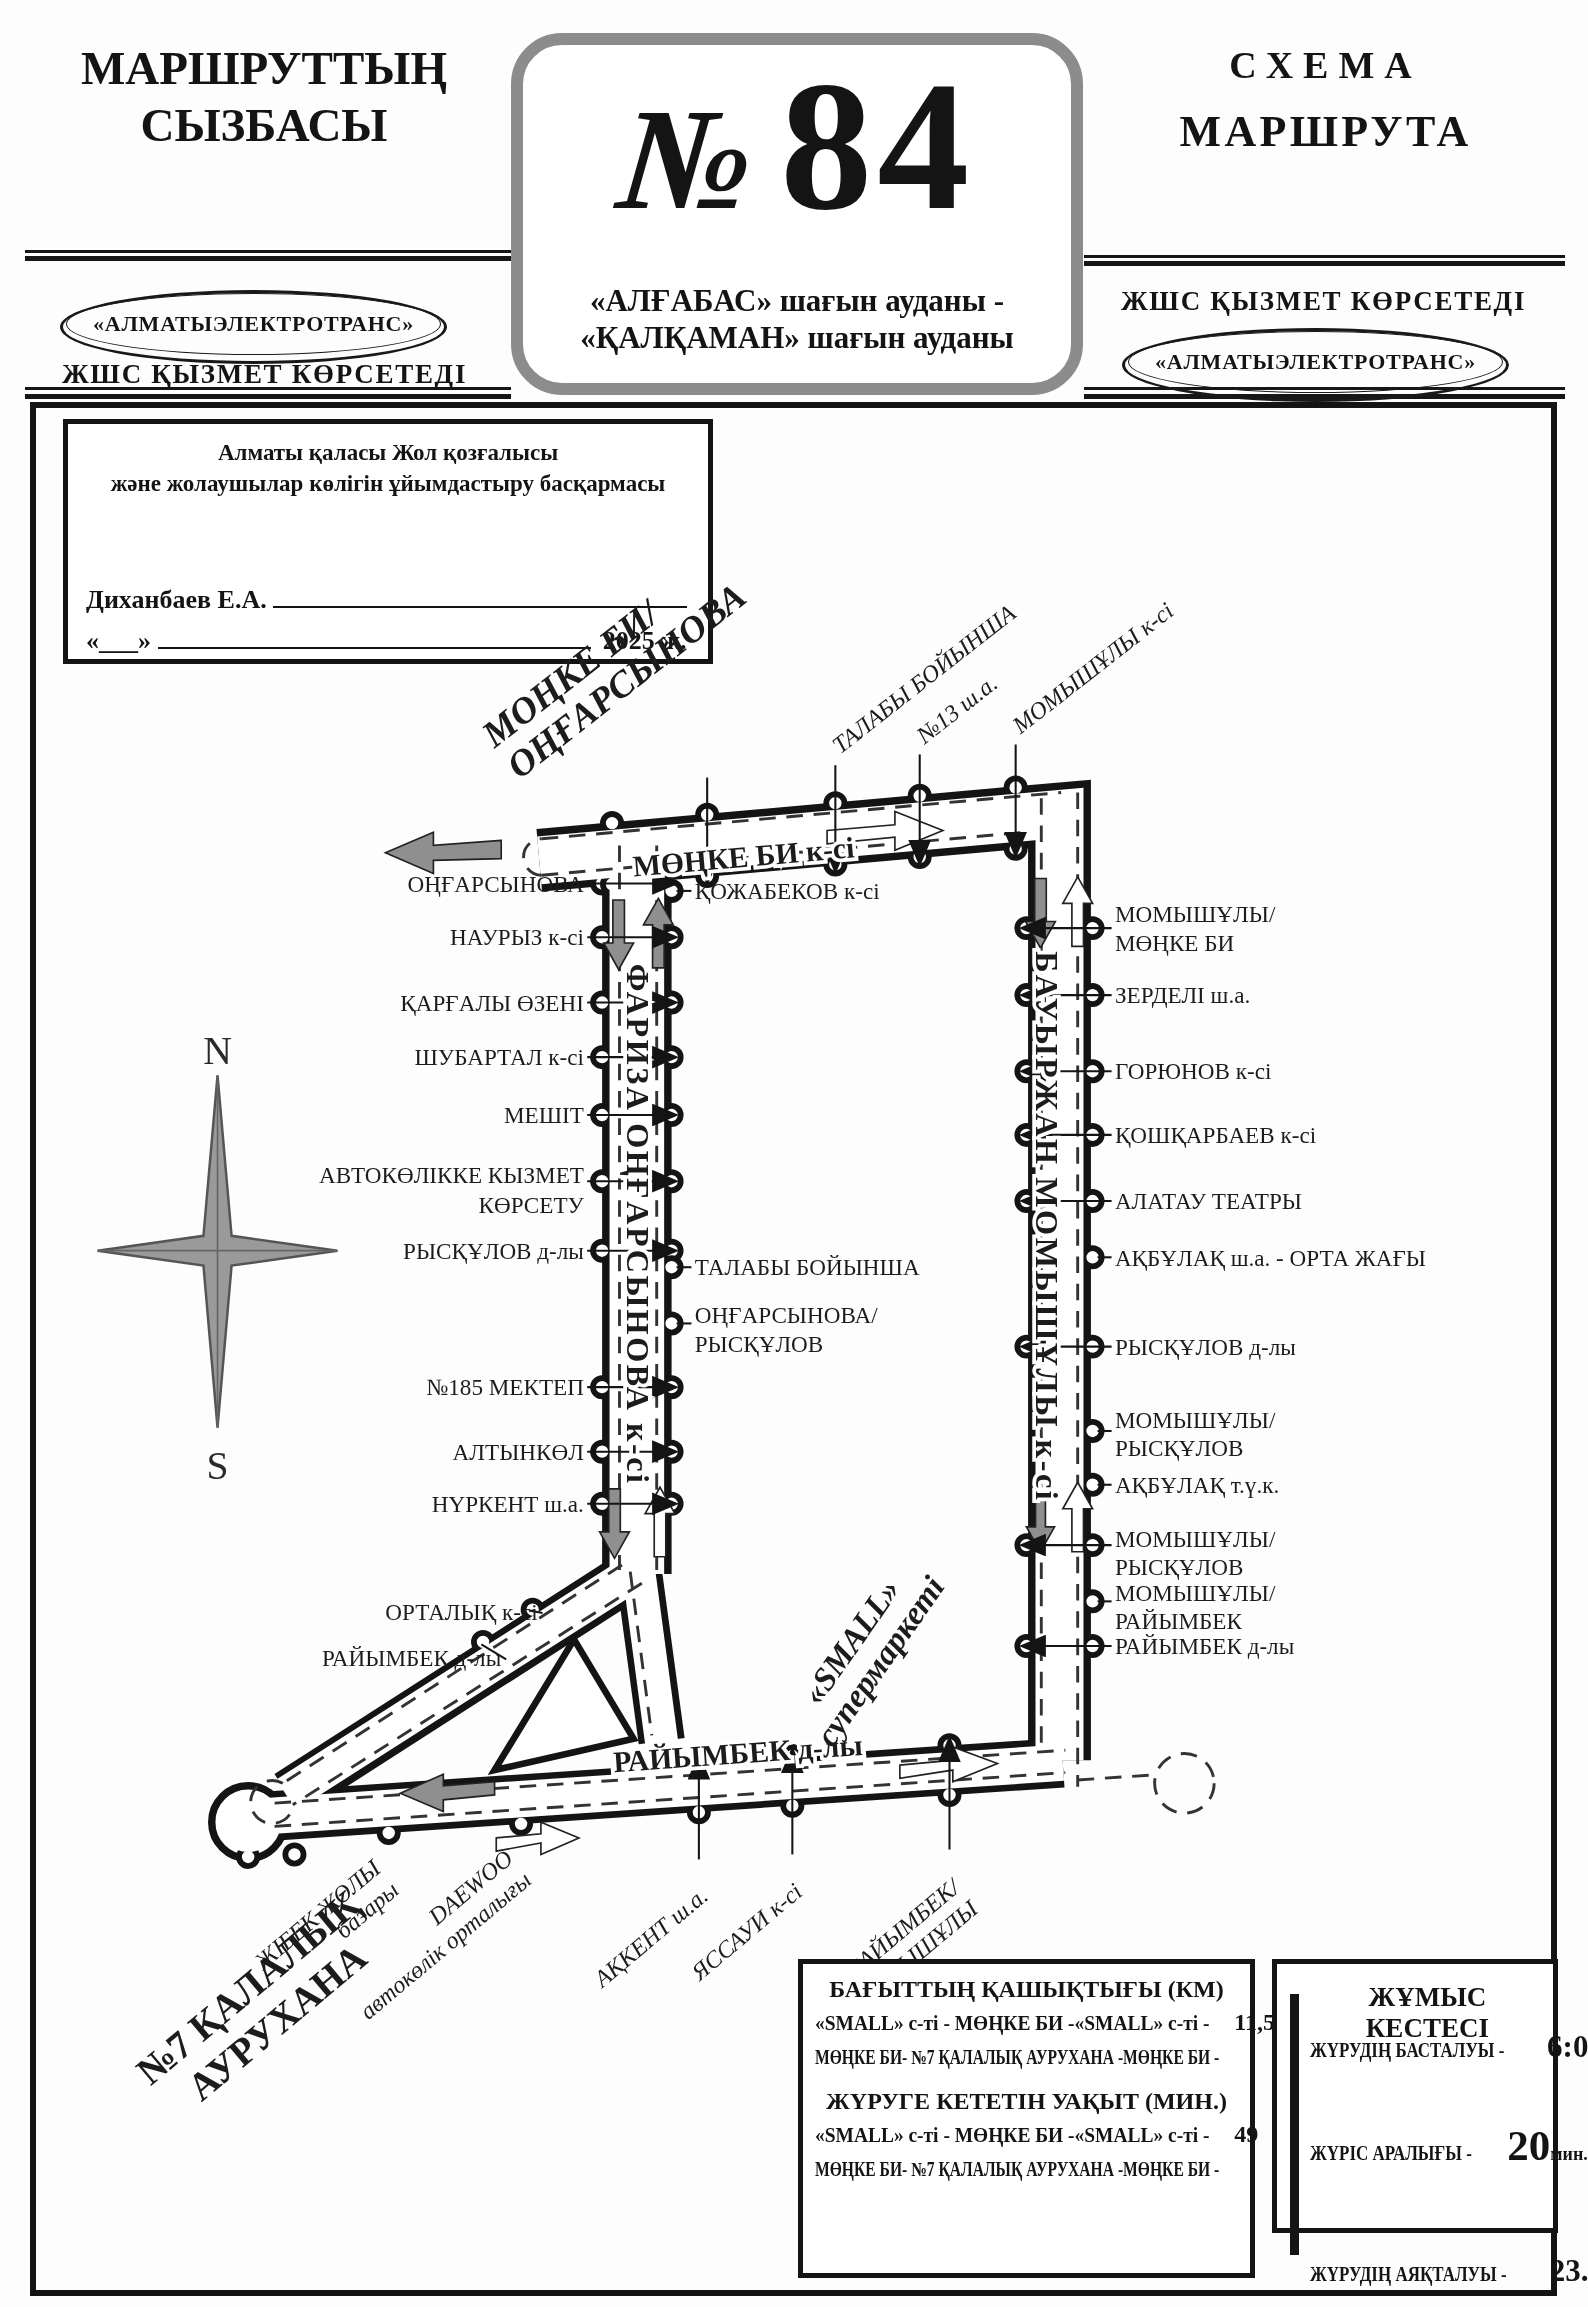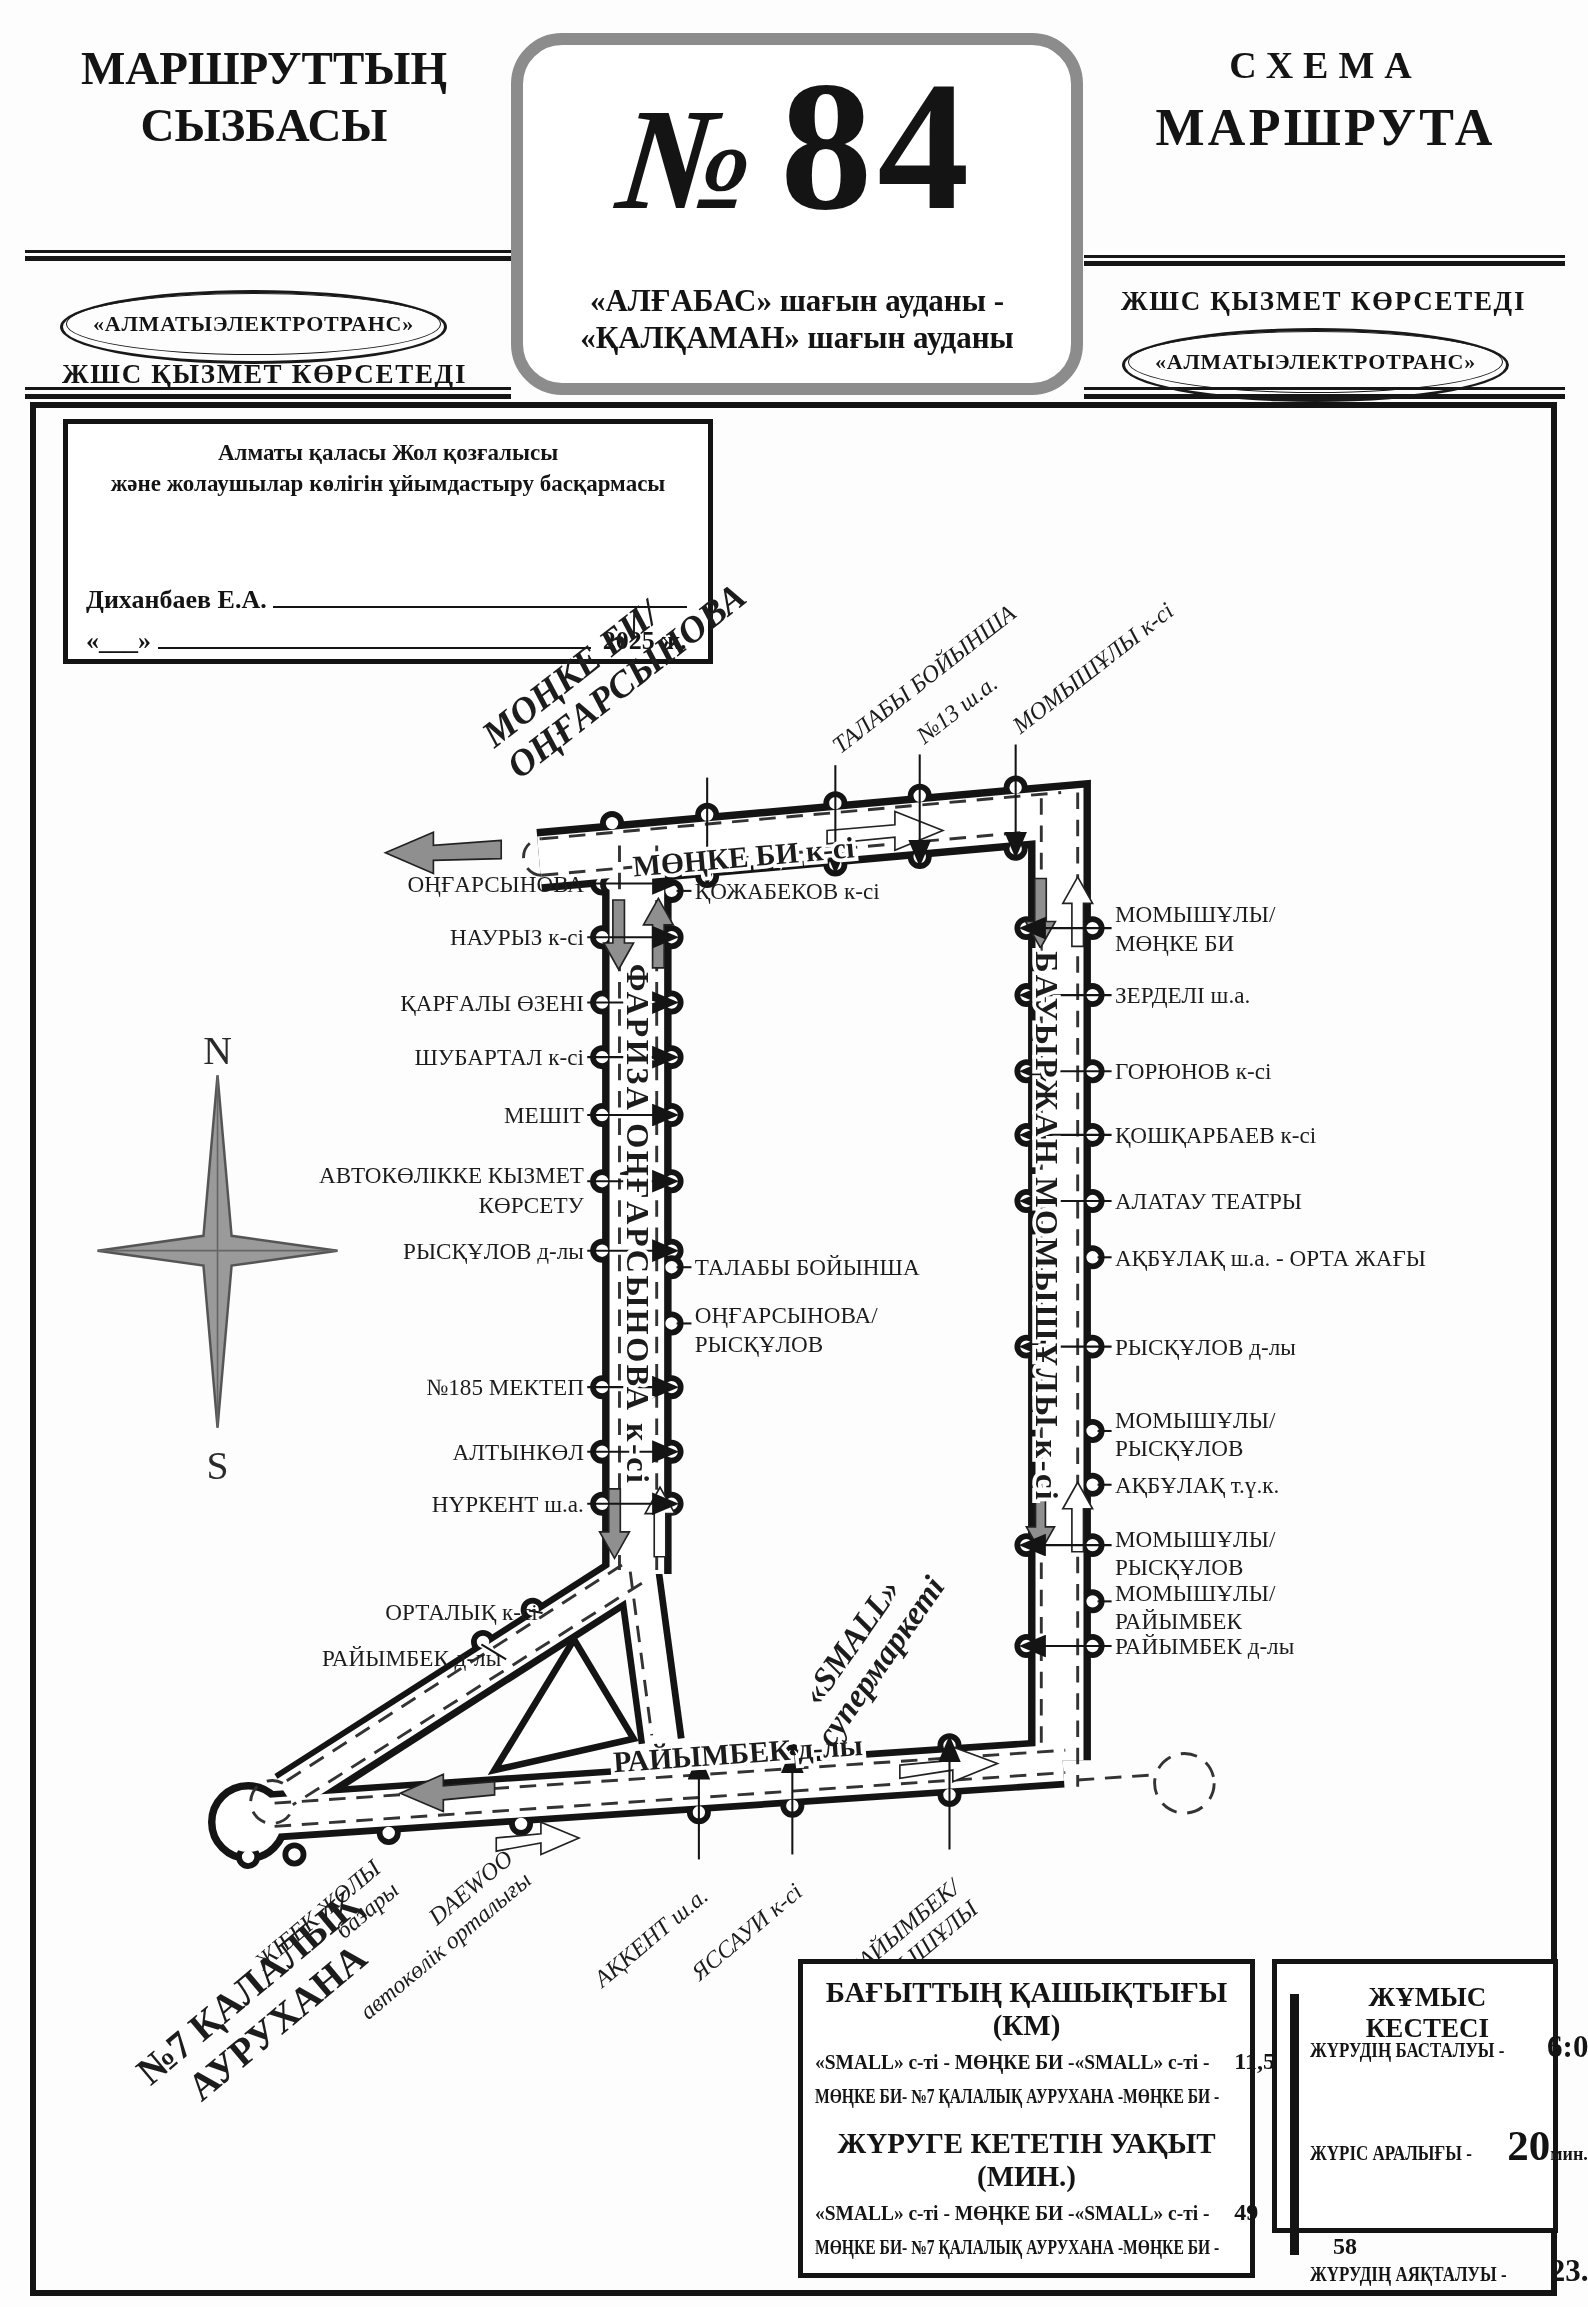--- a/index.html
+++ b/index.html
@@ -5,21 +5,21 @@
   html,body{margin:0;padding:0;background:#e8e8e8;}
   .page{position:relative;width:1588px;height:2307px;background:#fdfdfd;
         font-family:"Liberation Serif",serif;color:#141414;overflow:hidden;}
   .abs{position:absolute;}
 
   
   .title-left{left:20px;top:40px;width:488px;text-align:center;
               font-weight:bold;font-size:47px;line-height:1.22;}
   .title-right{left:1090px;top:43px;width:471px;text-align:center;font-weight:bold;}
   .title-right .l1{font-size:38px;letter-spacing:10px;}
-  .title-right .l2{font-size:52px;letter-spacing:3.3px;margin-top:11px;}
+  .title-right .l2{font-size:44px;letter-spacing:3.3px;margin-top:19px;}
 
   .rule{background:#161616;}
 
   .badge{left:511px;top:33px;width:572px;height:362px;background:#fff;
          border:12.4px solid #8c8c8c;border-radius:51px;box-sizing:border-box;z-index:5;}
   .badge-row{display:flex;align-items:baseline;justify-content:center;gap:28px;
              height:240px;margin-top:-5px;}
   .badge-no{font-size:145px;font-style:italic;font-weight:bold;transform:skewX(-6deg);}
   .badge-num{font-size:184px;font-weight:bold;letter-spacing:5px;}
   .badge-route{margin-top:3.3px;text-align:center;font-weight:bold;font-size:31px;line-height:1.18;}
@@ -36,21 +36,21 @@
   .approval{left:63px;top:419px;width:650px;height:245px;border:5px solid #141414;
             box-sizing:border-box;background:#fff;}
   .appr-title{margin:13.2px 16.5px 0;text-align:center;font-weight:bold;font-size:23px;line-height:1.35;}
   .appr-row{position:absolute;left:18px;right:21.5px;display:flex;align-items:baseline;
             font-weight:bold;font-size:26px;}
   .appr-line{flex:1;border-bottom:2.5px solid #141414;height:1em;margin-left:6.6px;}
 
   
   .infobox{border:5.8px solid #141414;box-sizing:border-box;background:#fff;}
   .ib-left{left:798px;top:1959px;width:457px;height:319px;padding:11.6px 11.6px 0;}
-  .ib-title{text-align:center;font-weight:bold;font-size:29px;}
+  .ib-title{text-align:center;font-weight:bold;font-size:24px;}
   .ib-row{display:flex;align-items:baseline;font-weight:bold;margin-top:6.6px;}
   .ib-row .lbl{font-size:20.7px;transform:scaleX(.94);transform-origin:left;white-space:nowrap;}
   .ib-row.cond .lbl{font-size:20px;transform:scaleX(.78);}
   .ib-row .val{margin-left:auto;font-size:24px;}
   .ib-right{left:1272px;top:1959px;width:286px;height:274px;}
   .ib-bar{position:absolute;left:13.2px;top:30px;width:9px;height:261px;background:#141414;}
   .ibr-title{position:absolute;left:33px;right:8.3px;top:18px;text-align:center;
              font-weight:bold;font-size:27px;}
   .ibr-row{position:absolute;left:33px;right:10px;display:flex;align-items:baseline;font-weight:bold;}
   .ibr-row .lbl{font-size:20.7px;transform:scaleX(.82);transform-origin:left;white-space:nowrap;}

